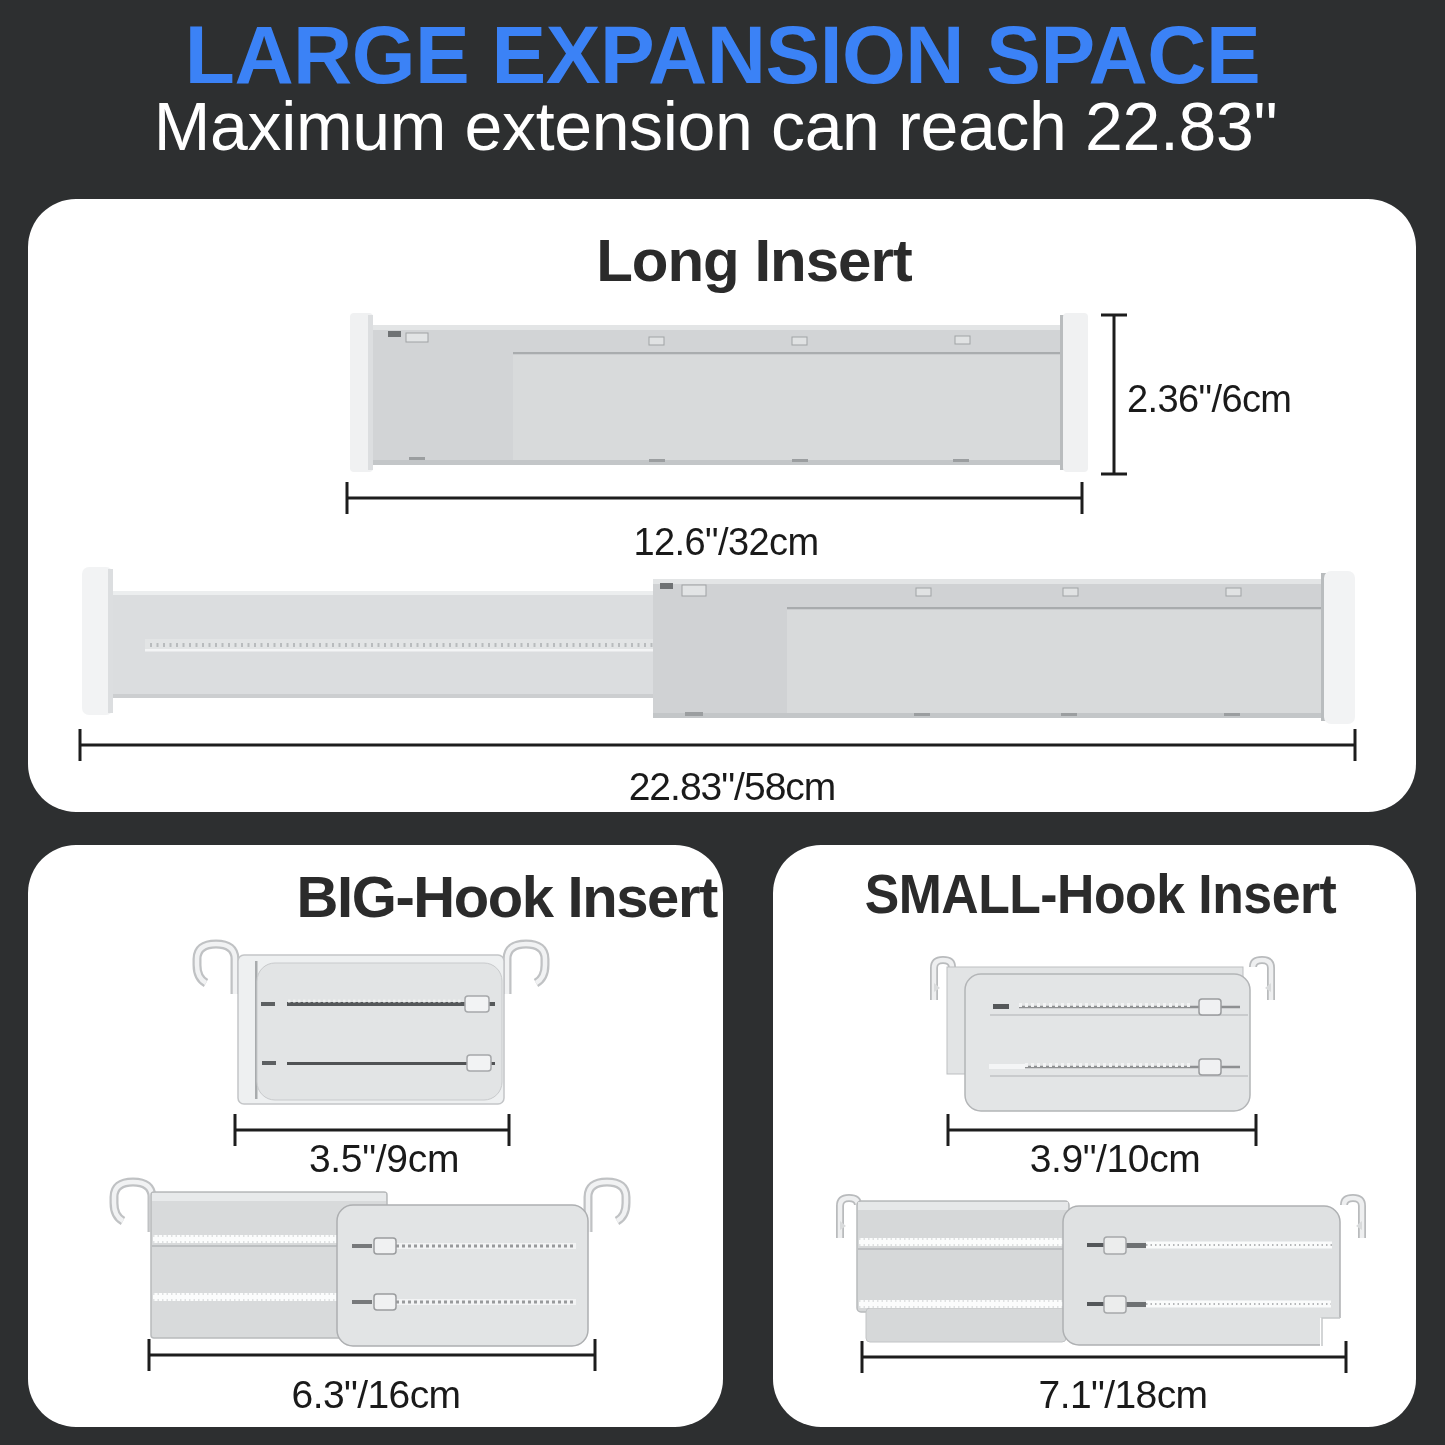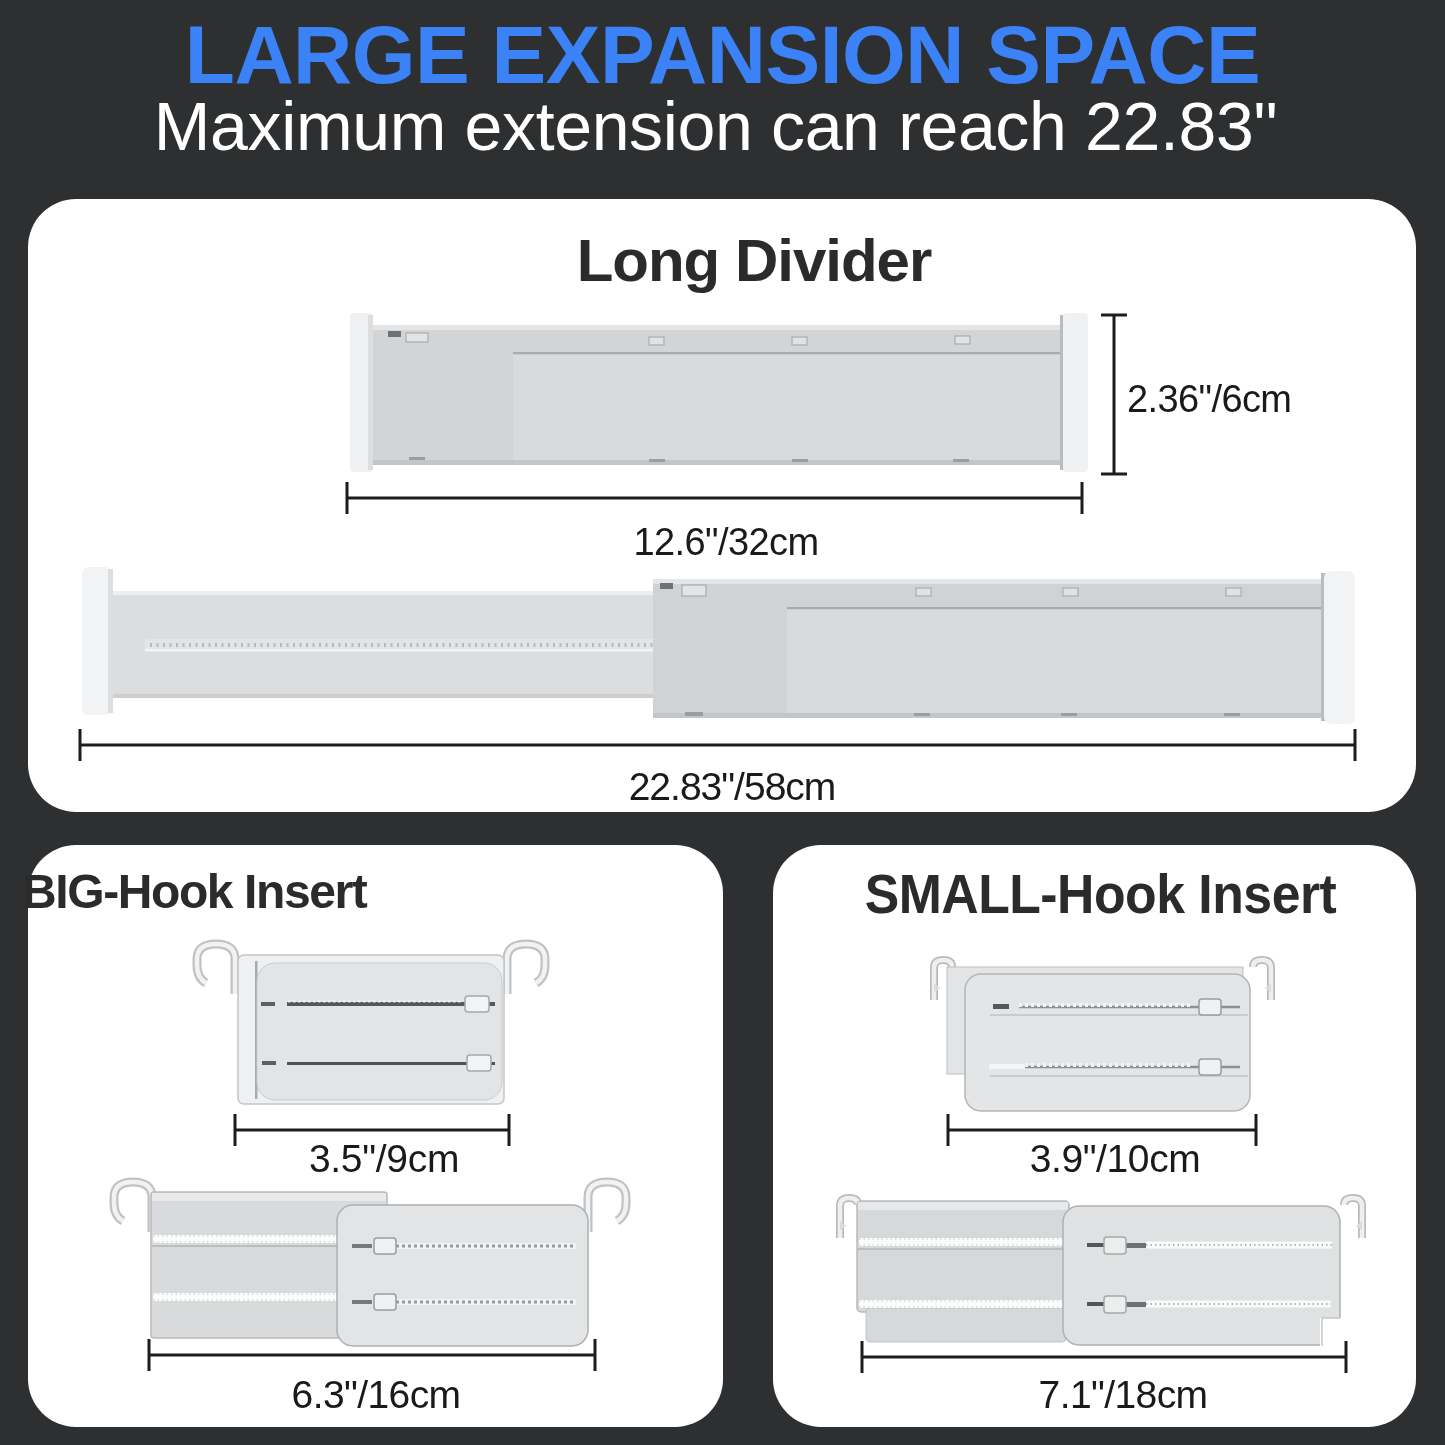--- a/index.html
+++ b/index.html
@@ -11,25 +11,25 @@
 <body>
 
 <div class="abs" style="left:0;top:0;width:1445px;height:1445px;background:#2d2f30;"></div>
 
 <div class="abs" style="left:0;top:14px;width:1445px;text-align:center;color:#3b82f6;font-weight:bold;font-size:82px;line-height:1.0;letter-spacing:-0.5px;white-space:nowrap;">LARGE EXPANSION SPACE</div>
 
 <div class="abs" style="left:-7px;top:92px;width:1445px;text-align:center;color:#ffffff;font-weight:normal;font-size:68px;line-height:1.0;letter-spacing:-0.35px;white-space:nowrap;">Maximum extension can reach 22.83"</div>
 
 <div class="abs" style="left:28px;top:199px;width:1388px;height:613px;background:#ffffff;border-radius:48px;"></div>
 
-<div class="abs" style="left:404px;top:231px;width:700px;text-align:center;color:#2b2b2b;font-weight:bold;font-size:60px;line-height:1.0;letter-spacing:-1px;white-space:nowrap;">Long Divider</div>
+<div class="abs" style="left:404px;top:231px;width:700px;text-align:center;color:#2b2b2b;font-weight:bold;font-size:60px;line-height:1.0;letter-spacing:-1px;white-space:nowrap;">Long Insert</div>
 
 <div class="abs" style="left:28px;top:845px;width:695px;height:582px;background:#ffffff;border-radius:48px;"></div>
 
-<div class="abs" style="left:22px;top:868px;width:695px;text-align:left;color:#2b2b2b;font-weight:bold;font-size:48px;line-height:1.0;letter-spacing:-1.4px;white-space:nowrap;">BIG-Hook Insert</div>
+<div class="abs" style="left:22px;top:868px;width:695px;text-align:right;color:#2b2b2b;font-weight:bold;font-size:58px;line-height:1.0;letter-spacing:-1.4px;white-space:nowrap;">BIG-Hook Insert</div>
 
 <div class="abs" style="left:773px;top:845px;width:643px;height:582px;background:#ffffff;border-radius:48px;"></div>
 
 <div class="abs" style="left:779px;top:867px;width:643px;text-align:center;color:#2b2b2b;font-weight:bold;font-size:55px;line-height:1.0;letter-spacing:-0.5px;white-space:nowrap;transform:scaleX(0.94);transform-origin:50% 50%;">SMALL-Hook Insert</div>
 
 <svg class="abs" style="left:0;top:0;" width="1445" height="1445" viewBox="0 0 1445 1445">
 <defs>
 <g id="bighook" fill="none">
   <path d="M42,54 L42,19 Q42,4 23,4 Q4,4 4,19 L4,25 Q4,38 13,43" stroke="#c0c2c4" stroke-width="9"></path>
   <path d="M42,54 L42,19 Q42,4 23,4 Q4,4 4,19 L4,25 Q4,38 13,43" stroke="#f1f2f3" stroke-width="4.5"></path>

